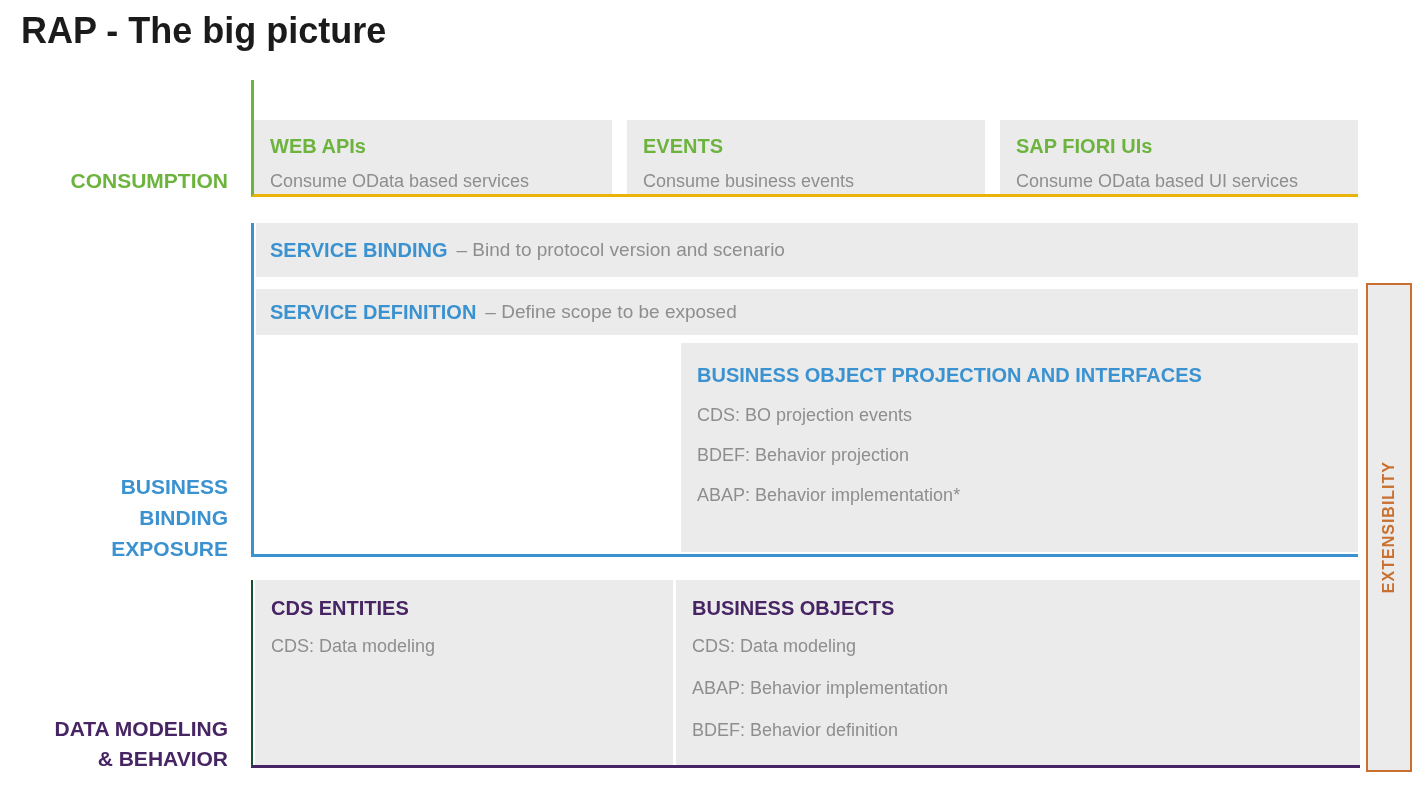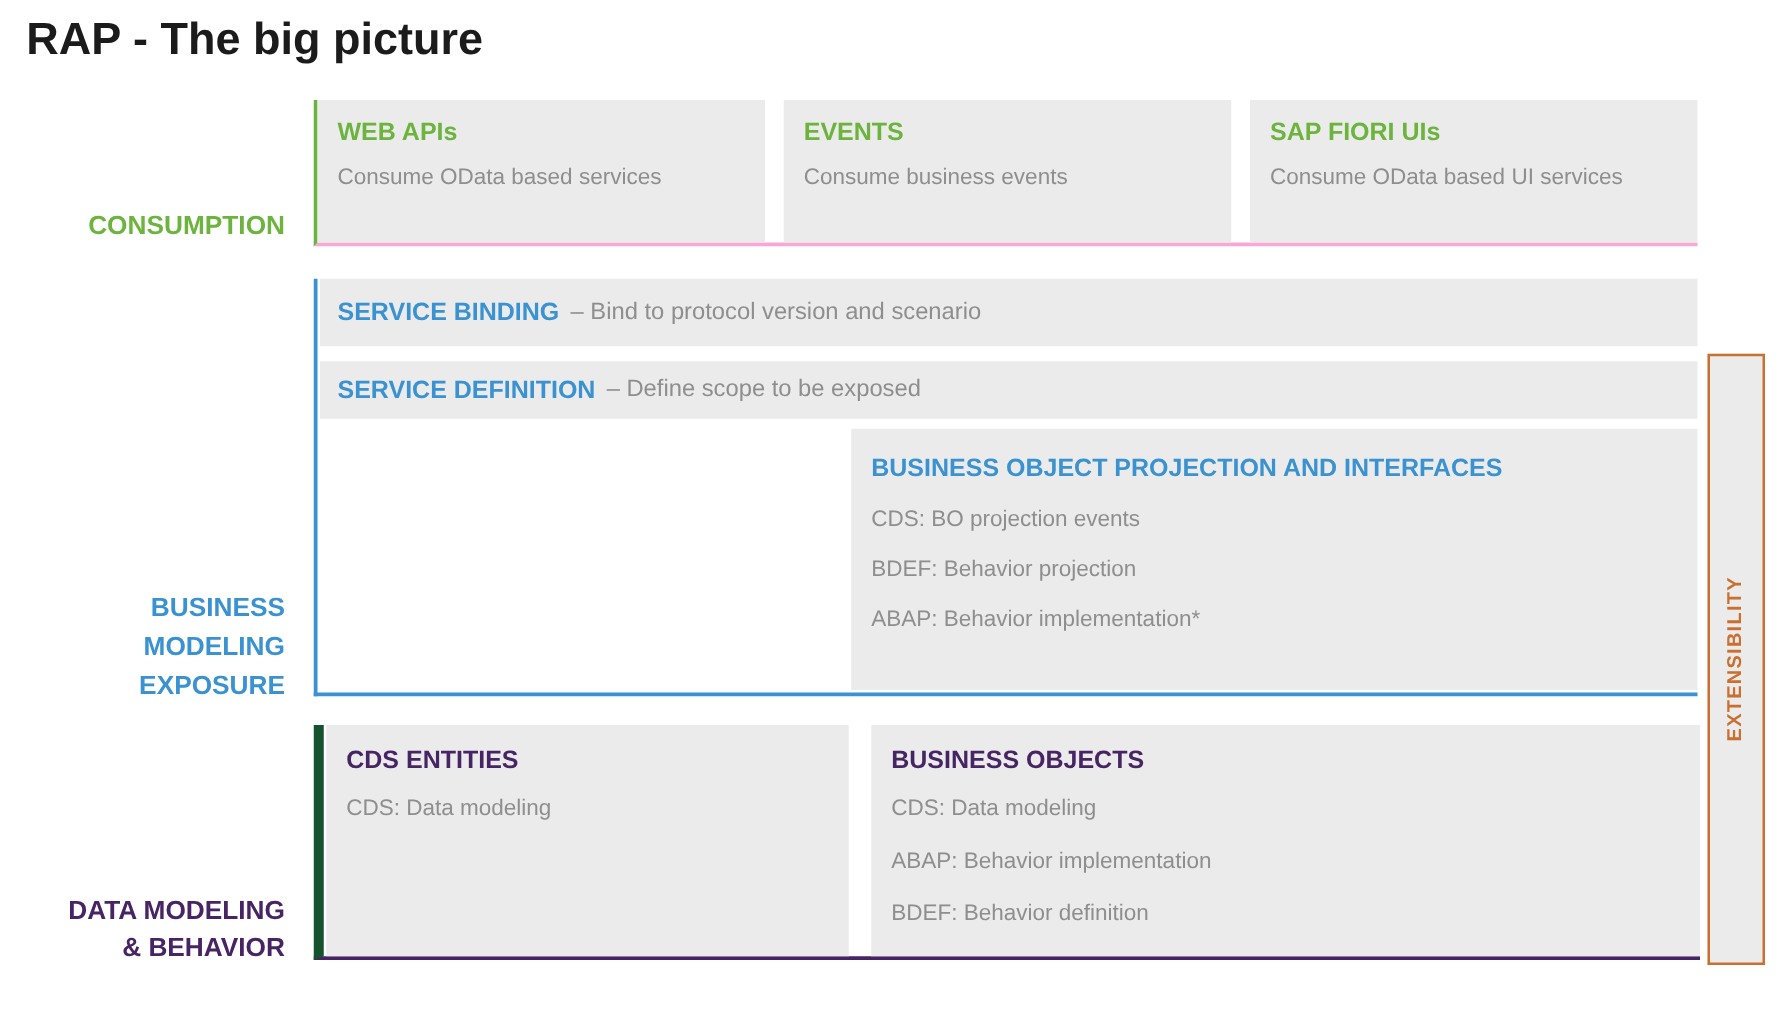--- a/index.html
+++ b/index.html
@@ -37,23 +37,24 @@
   .side-label.blue   { top: 471px; color: #3a92d0; line-height: 31px; }
   .side-label.purple { top: 714px; color: #472463; line-height: 30px; }
   .side-label span { display: block; }
 
   
   .section-consumption {
     position: absolute;
     left: 251px; top: 80px;
     width: 1107px; height: 117px;
     border-left: 3px solid #6cb43e;
-    border-bottom: 3px solid #f9a8d4;
+    border-bottom: 3px solid #eab308;
     display: flex;
     gap: 15px;
+    align-items: flex-end;
   }
   .cbox {
     flex: 1;
     background: #ebebeb;
     padding: 15px 16px 0 16px;
   }
   .cbox h3 {
     margin: 0 0 10px 0;
     font-size: 20px;
     font-weight: bold;
@@ -114,24 +115,24 @@
     font-size: 18px;
     line-height: 19px;
     color: #8e8e8e;
   }
 
   
   .section-datamod {
     position: absolute;
     left: 251px; top: 580px;
     width: 1109px; height: 188px;
-    border-left: 8px solid #14532d;
+    border-left: 2px solid #14532d;
     border-bottom: 3px solid #472463;
     display: flex;
-    gap: 18px;
+    gap: 3px;
   }
   .pbox {
     background: #ebebeb;
     padding: 17px 16px 0 16px;
   }
   .pbox.first { width: 418px; margin-left: 2px; }
   .pbox.second { flex: 1; }
   .pbox h3 {
     margin: 0 0 17px 0;
     font-size: 20px;
@@ -179,21 +180,21 @@
 <body>
 
 <div class="canvas">
 
   <h1 class="page-title">RAP - The big picture</h1>
 
   <div class="side-label green">CONSUMPTION</div>
 
   <div class="side-label blue">
     <span>BUSINESS</span>
-    <span>MODELING</span>
+    <span>BINDING</span>
     <span>EXPOSURE</span>
   </div>
 
   <div class="side-label purple">
     <span>DATA MODELING</span>
     <span>&amp; BEHAVIOR</span>
   </div>
 
   <div class="section-consumption">
     <div class="cbox">

